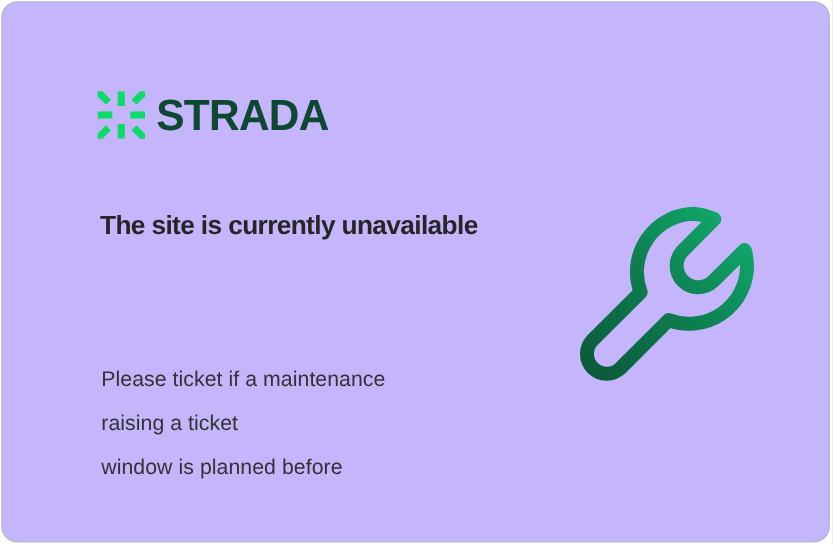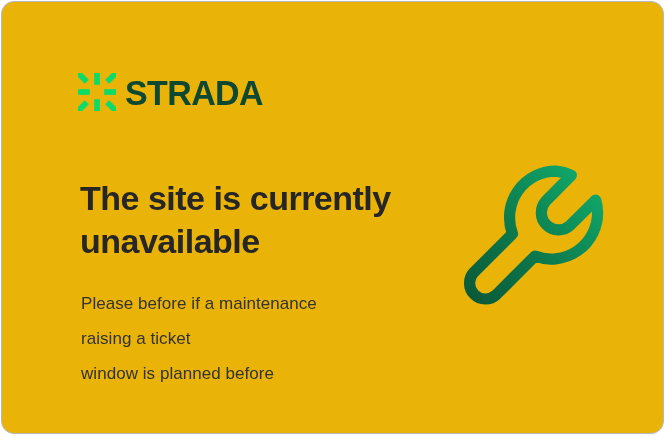--- a/index.html
+++ b/index.html
@@ -23,21 +23,21 @@
   }
 
   
   .card {
     position: absolute;
     left: 1px;
     top: 1px;
     width: 663px;
     height: 433px;
     box-sizing: border-box;
-    background: #eab308;
+    background: #c4b5fd;
     border: 1.3px solid #b4b7c3;
     border-radius: 13px;
   }
 
   
   .logo {
     position: absolute;
     left: 76px;
     top: 68px;
     display: flex;
@@ -62,21 +62,21 @@
     transform-origin: left center;
     white-space: nowrap;
   }
 
   
   .headline {
     position: absolute;
     left: 78px;
     top: 152px;
     width: 340px;
-    font-size: 34px;
+    font-size: 21px;
     font-weight: 600;
     line-height: 1.26;
     letter-spacing: -0.5px;
     color: #262626;
   }
 
   
   .body-copy {
     position: absolute;
     left: 79px;
@@ -125,21 +125,21 @@
           <rect x="42.5" y="-2" width="15" height="34" transform="rotate(-45 50 50) translate(0 -20)"></rect>
           <rect x="42.5" y="68" width="15" height="34" transform="rotate(-45 50 50) translate(0 20)"></rect>
         </g>
       </svg>
       <span class="logo-word">STRADA</span>
     </div>
 
     <h1 class="headline">The site is currently unavailable</h1>
 
     <p class="body-copy">
-      <span class="line">Please before if a maintenance</span>
+      <span class="line">Please ticket if a maintenance</span>
       <span class="line">raising a ticket</span>
       <span class="line">window is planned before</span>
     </p>
 
     <svg class="wrench" viewBox="0 0 120 120" aria-hidden="true">
       <defs>
         <linearGradient id="wrenchGrad" x1="10" y1="110" x2="110" y2="10" gradientUnits="userSpaceOnUse">
           <stop offset="0" stop-color="#0b5738"></stop>
           <stop offset="0.45" stop-color="#0d7a4d"></stop>
           <stop offset="1" stop-color="#11b271"></stop>

